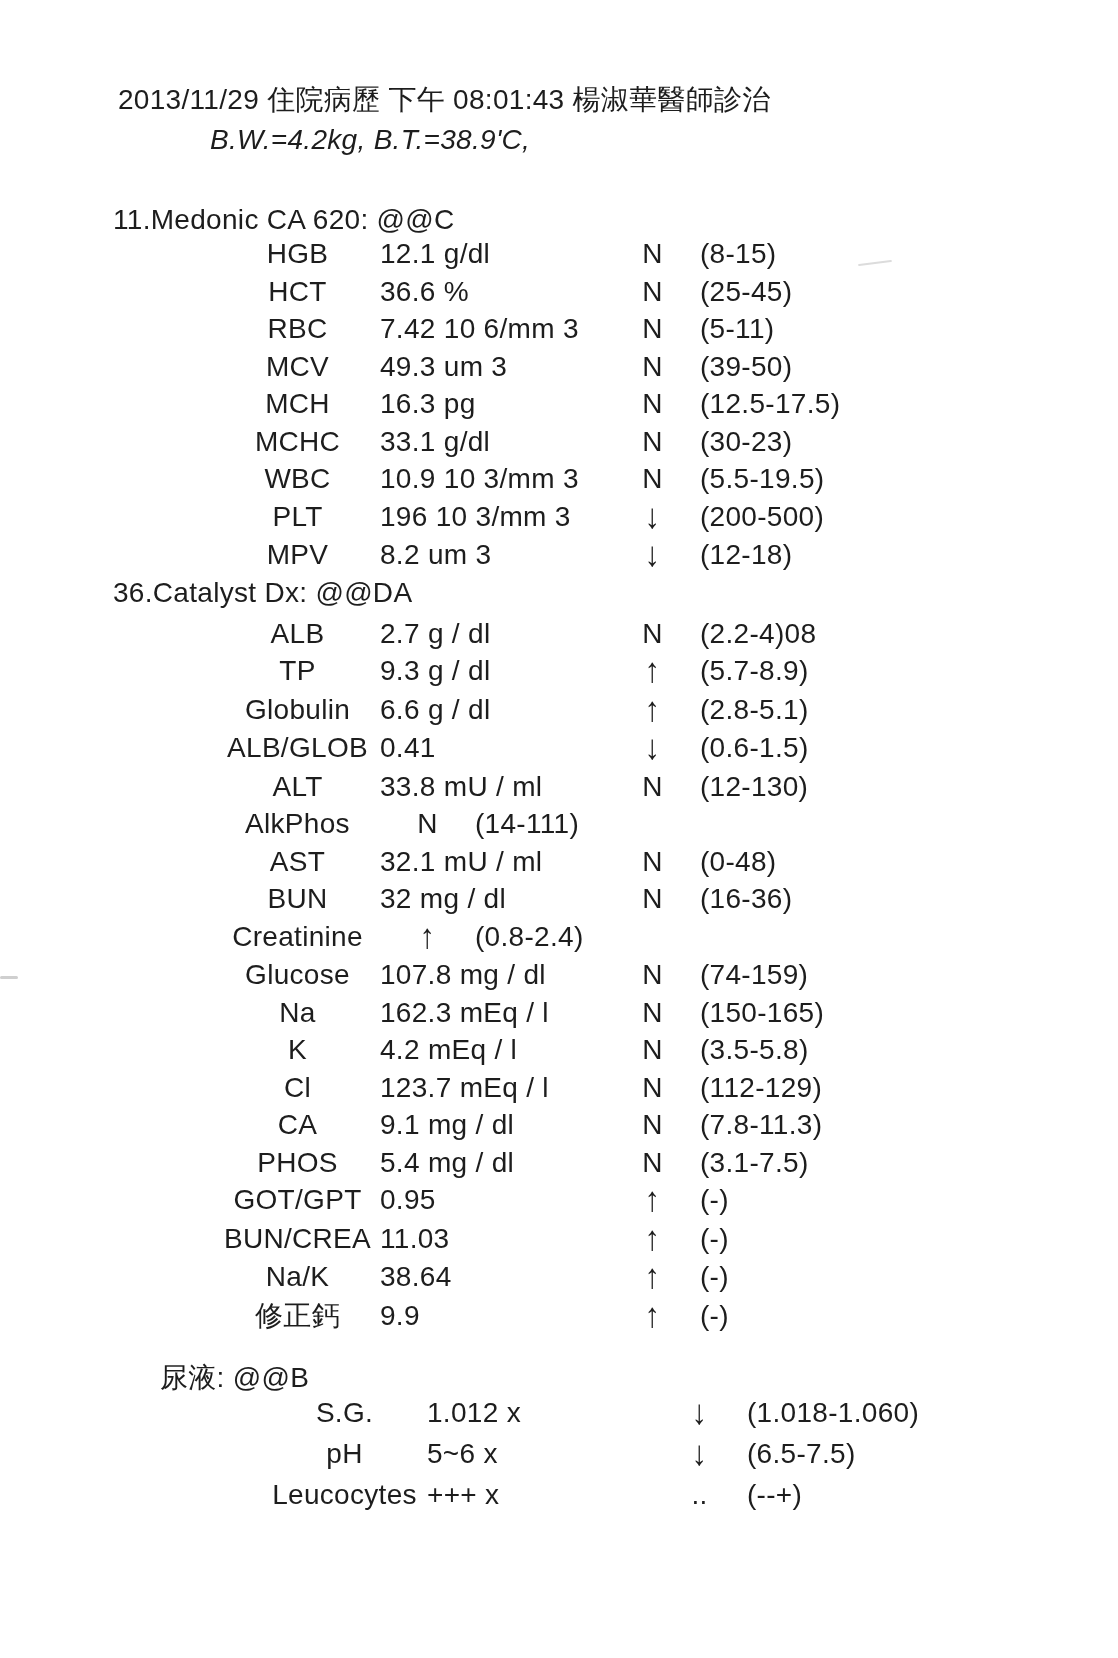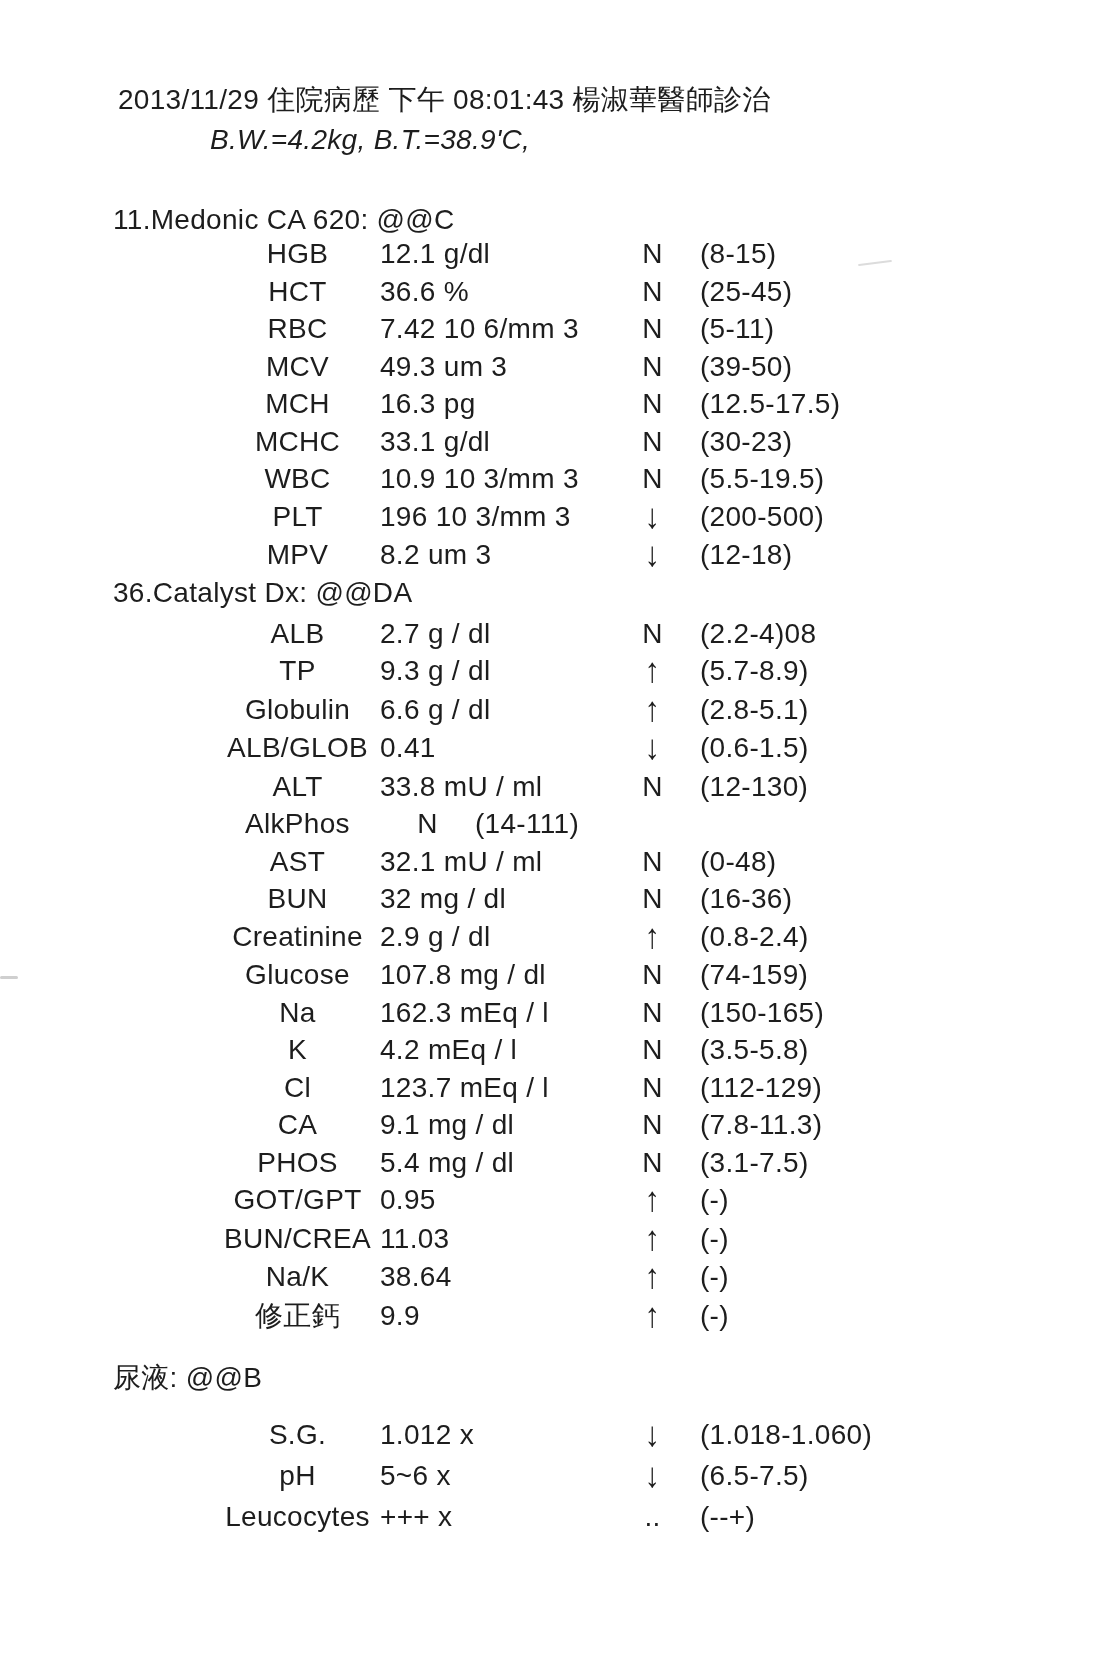--- a/index.html
+++ b/index.html
@@ -57,22 +57,22 @@
   .flag-arrow {
     font-size: 31px;
     display: inline-block;
     transform: scaleY(1.12);
     transform-origin: center;
   }
   
   .section-0 { margin-top: 48px; }
   .section-1 { margin-top: 3px; }
   .section-1 .rows { margin-top: 7px; }
-  .section-2 { margin-top: 28px; }
-  .section-2 .rows { margin-top: 22px; }
+  .section-2 { margin-top: 28px; padding-left: 47px; }
+  .section-2 .rows { margin-top: 0; }
   .section-2 .row { line-height: 40px; }
   
   .artifact-left-smudge {
     position: absolute;
     left: 0; top: 893px;
     width: 18px; height: 3px;
     background: #cfcfcf;
     border-radius: 2px;
   }
   .artifact-top-right-smudge {
@@ -113,21 +113,21 @@
         <div class="section-title">36.Catalyst Dx: @@DA</div>
         <div class="rows">
           <div class="row"><span class="c-name">ALB</span><span class="c-value">2.7 g / dl</span><span class="c-flag">N</span><span class="c-range">(2.2-4)08</span></div>
           <div class="row"><span class="c-name">TP</span><span class="c-value">9.3 g / dl</span><span class="c-flag "><span class="flag-arrow">↑</span></span><span class="c-range">(5.7-8.9)</span></div>
           <div class="row"><span class="c-name">Globulin</span><span class="c-value">6.6 g / dl</span><span class="c-flag "><span class="flag-arrow">↑</span></span><span class="c-range">(2.8-5.1)</span></div>
           <div class="row"><span class="c-name">ALB/GLOB</span><span class="c-value">0.41</span><span class="c-flag "><span class="flag-arrow">↓</span></span><span class="c-range">(0.6-1.5)</span></div>
           <div class="row"><span class="c-name">ALT</span><span class="c-value">33.8 mU / ml</span><span class="c-flag">N</span><span class="c-range">(12-130)</span></div>
           <div class="row"><span class="c-name">AlkPhos</span><span class="c-flag">N</span><span class="c-range">(14-111)</span></div>
           <div class="row"><span class="c-name">AST</span><span class="c-value">32.1 mU / ml</span><span class="c-flag">N</span><span class="c-range">(0-48)</span></div>
           <div class="row"><span class="c-name">BUN</span><span class="c-value">32 mg / dl</span><span class="c-flag">N</span><span class="c-range">(16-36)</span></div>
-          <div class="row"><span class="c-name">Creatinine</span><span class="c-value">2.9 g / dl</span><span class="c-flag "><span class="flag-arrow">↑</span></span><span class="c-range">(0.8-2.4)</span></div>
+          <div class="row"><span class="c-name">Creatinine</span><span class="c-flag "><span class="flag-arrow">↑</span></span><span class="c-range">(0.8-2.4)</span></div>
           <div class="row"><span class="c-name">Glucose</span><span class="c-value">107.8 mg / dl</span><span class="c-flag">N</span><span class="c-range">(74-159)</span></div>
           <div class="row"><span class="c-name">Na</span><span class="c-value">162.3 mEq / l</span><span class="c-flag">N</span><span class="c-range">(150-165)</span></div>
           <div class="row"><span class="c-name">K</span><span class="c-value">4.2 mEq / l</span><span class="c-flag">N</span><span class="c-range">(3.5-5.8)</span></div>
           <div class="row"><span class="c-name">Cl</span><span class="c-value">123.7 mEq / l</span><span class="c-flag">N</span><span class="c-range">(112-129)</span></div>
           <div class="row"><span class="c-name">CA</span><span class="c-value">9.1 mg / dl</span><span class="c-flag">N</span><span class="c-range">(7.8-11.3)</span></div>
           <div class="row"><span class="c-name">PHOS</span><span class="c-value">5.4 mg / dl</span><span class="c-flag">N</span><span class="c-range">(3.1-7.5)</span></div>
           <div class="row"><span class="c-name">GOT/GPT</span><span class="c-value">0.95</span><span class="c-flag "><span class="flag-arrow">↑</span></span><span class="c-range">(-)</span></div>
           <div class="row"><span class="c-name">BUN/CREA</span><span class="c-value">11.03</span><span class="c-flag "><span class="flag-arrow">↑</span></span><span class="c-range">(-)</span></div>
           <div class="row"><span class="c-name">Na/K</span><span class="c-value">38.64</span><span class="c-flag "><span class="flag-arrow">↑</span></span><span class="c-range">(-)</span></div>
           <div class="row"><span class="c-name">修正鈣</span><span class="c-value">9.9</span><span class="c-flag "><span class="flag-arrow">↑</span></span><span class="c-range">(-)</span></div>

